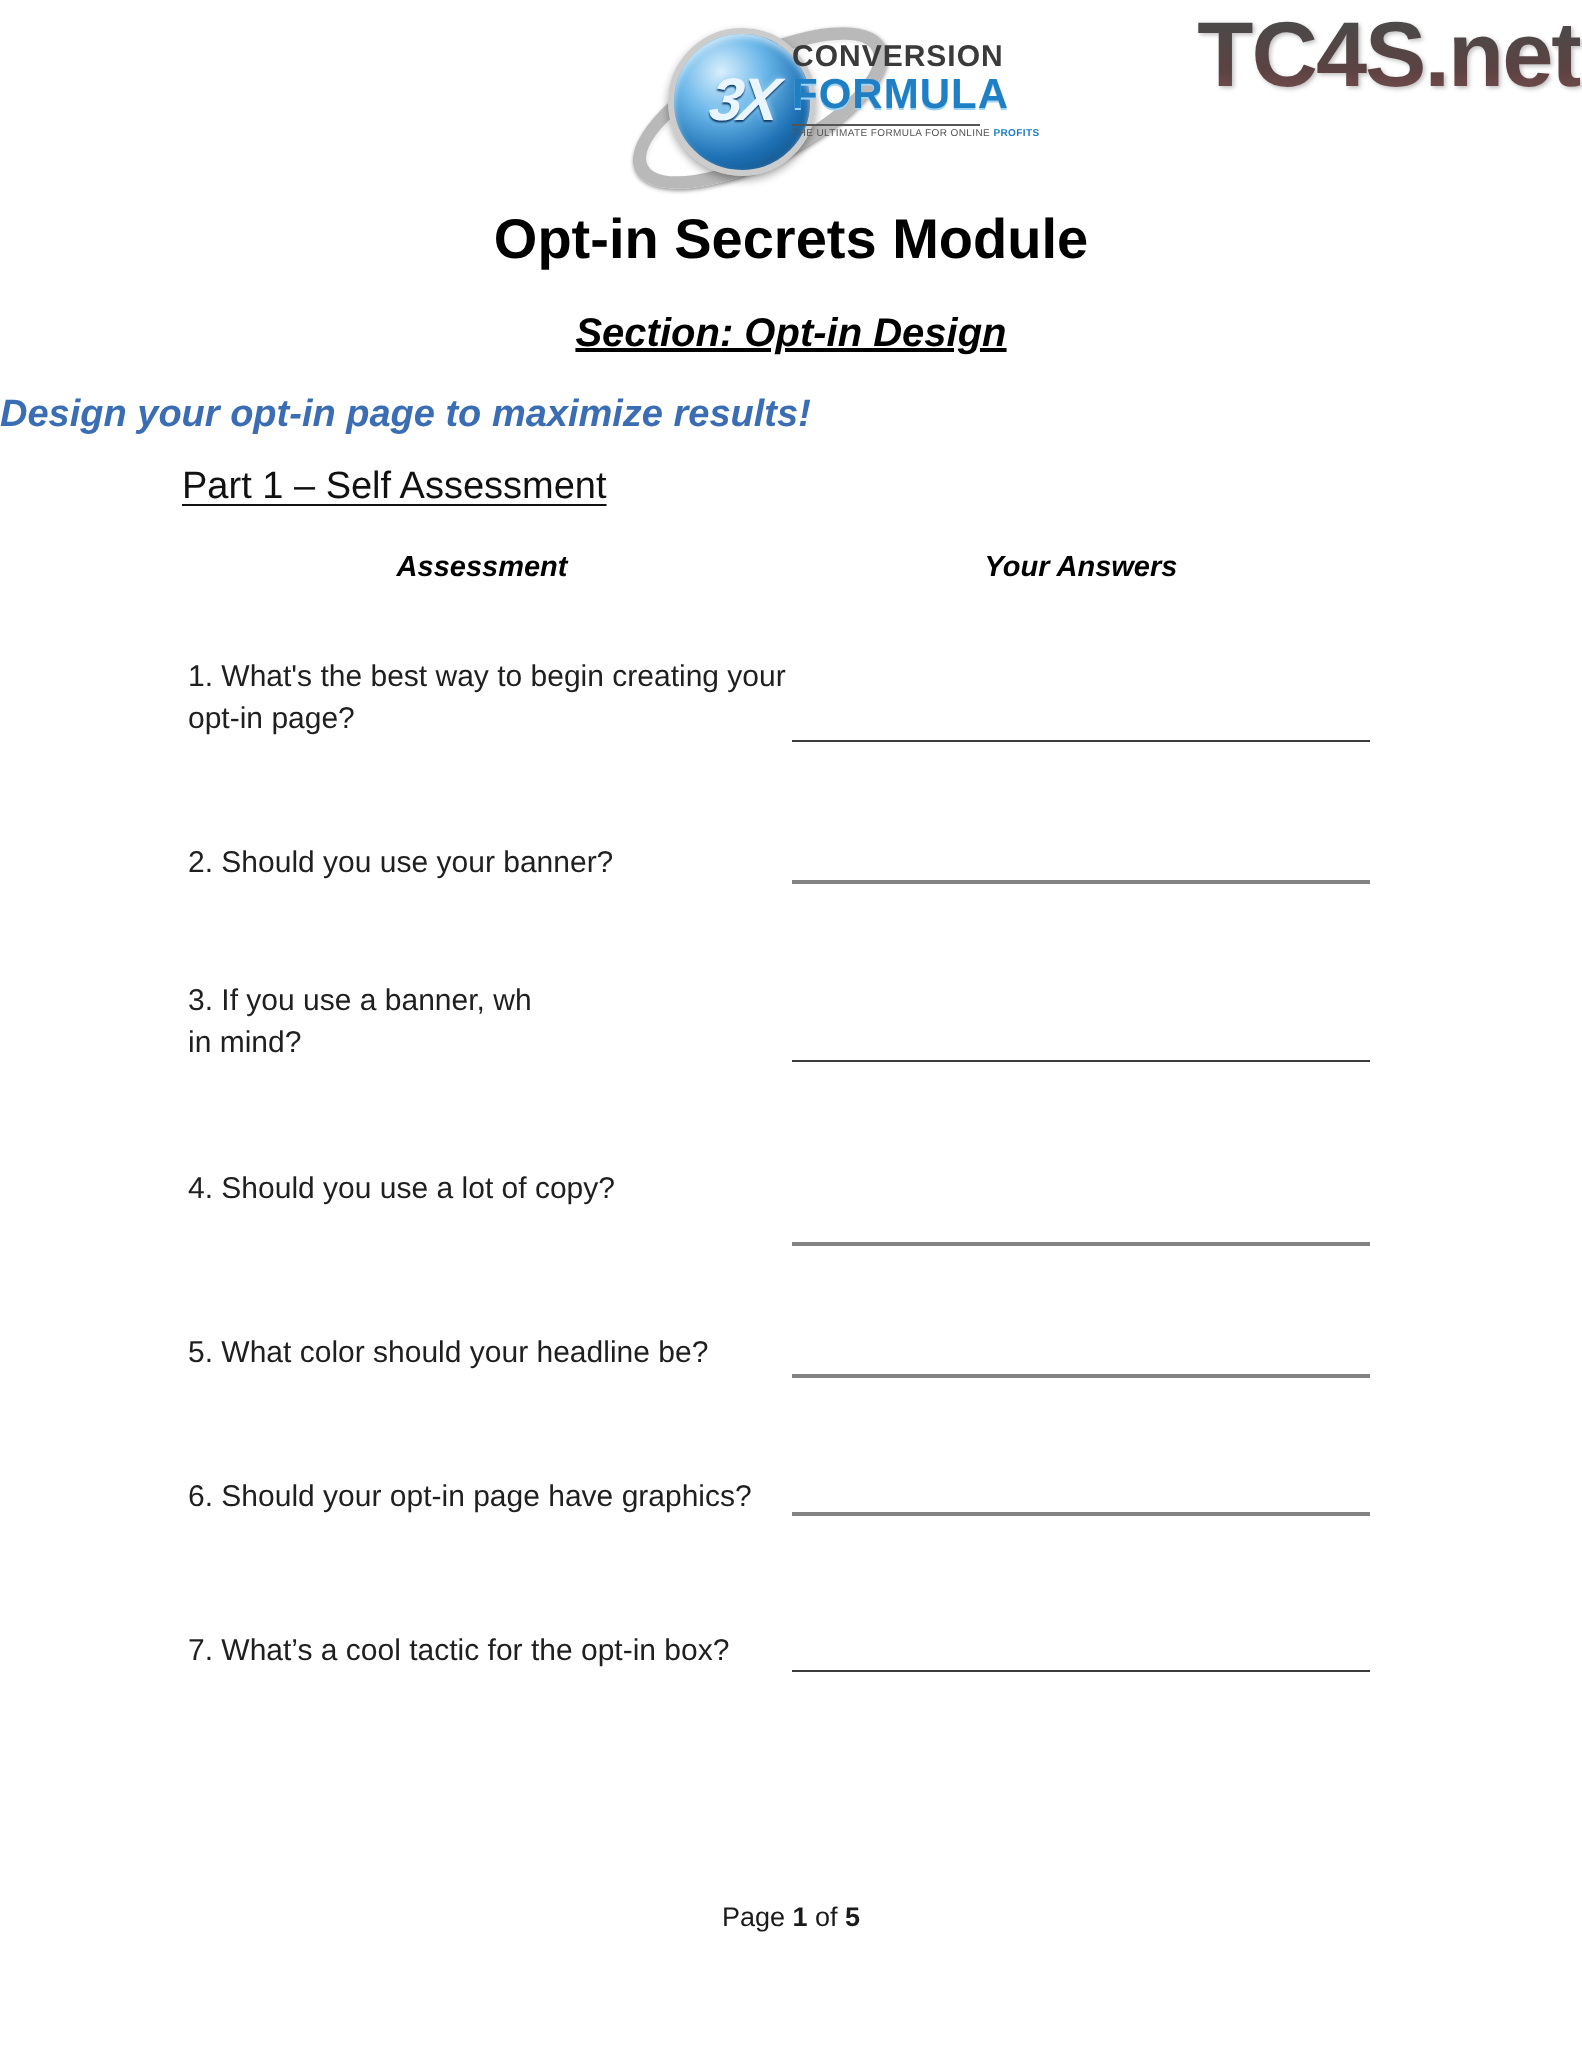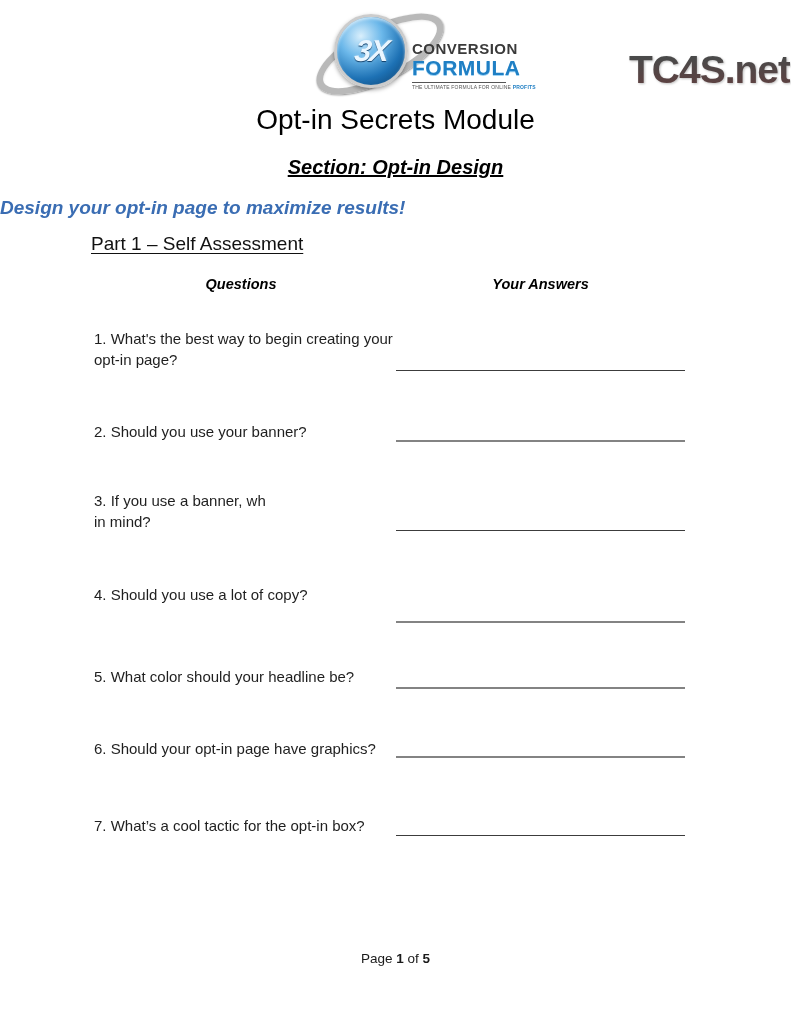--- a/index.html
+++ b/index.html
@@ -17,40 +17,39 @@
   .logo-sphere{
     position:absolute;left:18px;top:10px;width:68px;height:68px;border-radius:50%;
     background:radial-gradient(circle at 35% 28%,#d9effc 0%,#6cb8ea 32%,#1d71b4 65%,#0a3a66 100%);
     border:3px solid #cccccc;box-shadow:0 2px 4px rgba(0,0,0,.35),inset 0 2px 3px rgba(255,255,255,.6);
     display:flex;align-items:center;justify-content:center;
   }
   .logo-badge-text{
     font-size:30px;font-weight:bold;font-style:italic;color:#eaf6ff;
     text-shadow:0 1px 1px #0a3a66,0 0 3px #9fd4f5;transform:skewX(-8deg);letter-spacing:-2px;
   }
-  .logo-text{position:absolute;left:96px;top:16px;width:94px;margin-top:20px;}
+  .logo-text{position:absolute;left:80px;top:16px;width:94px;}
   .logo-line1{font-size:15px;font-weight:bold;color:#3a3a3a;letter-spacing:0.5px;line-height:17px;}
   .logo-line2{font-size:21px;font-weight:bold;color:#1f7fc4;letter-spacing:0.5px;line-height:22px;
     text-shadow:0 1px 0 #9fd4f5;}
   .logo-tagline{margin-top:3px;border-top:1px solid #555;padding-top:1px;
     font-size:5px;color:#555;white-space:nowrap;letter-spacing:0.2px;}
   .logo-tagline .accent{color:#1f7fc4;font-weight:bold;}
   
   .tc4s{
     position:absolute;left:590px;top:0px;width:200px;height:50px;
-    font-size:39px;font-weight:bold;letter-spacing:-1px;
+    font-size:46px;font-weight:bold;letter-spacing:-1px;
     background:linear-gradient(180deg,#4a4a4a 20%,#5c4242 70%,#7b5050 100%);
     -webkit-background-clip:text;background-clip:text;color:transparent;
     filter:drop-shadow(1px 1px 1px rgba(0,0,0,.25));
     text-align:right;
-    margin-top:48px;
   }
   
   .doc-title{position:absolute;left:0;top:104px;width:791px;text-align:center;
-    font-size:28px;font-weight:normal;color:#000;}
+    font-size:28px;font-weight:bold;color:#000;}
   .doc-section{position:absolute;left:0;top:156px;width:791px;text-align:center;
     font-size:20px;font-weight:bold;font-style:italic;color:#000;text-decoration:underline;}
   .doc-tagline{position:absolute;left:0;top:197px;width:791px;text-align:left;
     font-size:19px;font-weight:bold;font-style:italic;color:#3a6db3;}
   .part-heading{position:absolute;left:91px;top:233px;font-size:19px;color:#111;
     text-decoration:underline;text-underline-offset:3px;}
   
   .col-q{position:absolute;left:91px;top:276px;width:300px;text-align:center;
     font-size:14.5px;font-weight:bold;font-style:italic;color:#000;}
   .col-a{position:absolute;left:396px;top:276px;width:289px;text-align:center;
@@ -100,21 +99,21 @@
     </div>
   </div>
 
   <div class="tc4s">TC4S.net</div>
 
   <div class="doc-title">Opt-in Secrets Module</div>
   <div class="doc-section">Section: Opt-in Design</div>
   <div class="doc-tagline">Design your opt-in page to maximize results!</div>
   <div class="part-heading">Part 1 – Self Assessment</div>
 
-  <div class="col-q">Questions</div>
+  <div class="col-q">Assessment</div>
   <div class="col-a">Your Answers</div>
 
   <div class="q-text" style="top:328px">
     <div>1. What's the best way to begin creating your</div>
     <div>opt-in page?</div>
   </div>
   <div class="answer-line dark" style="top:370px"></div>
 
   <div class="q-text" style="top:421px">
     <div>2. Should you use your banner?</div>

